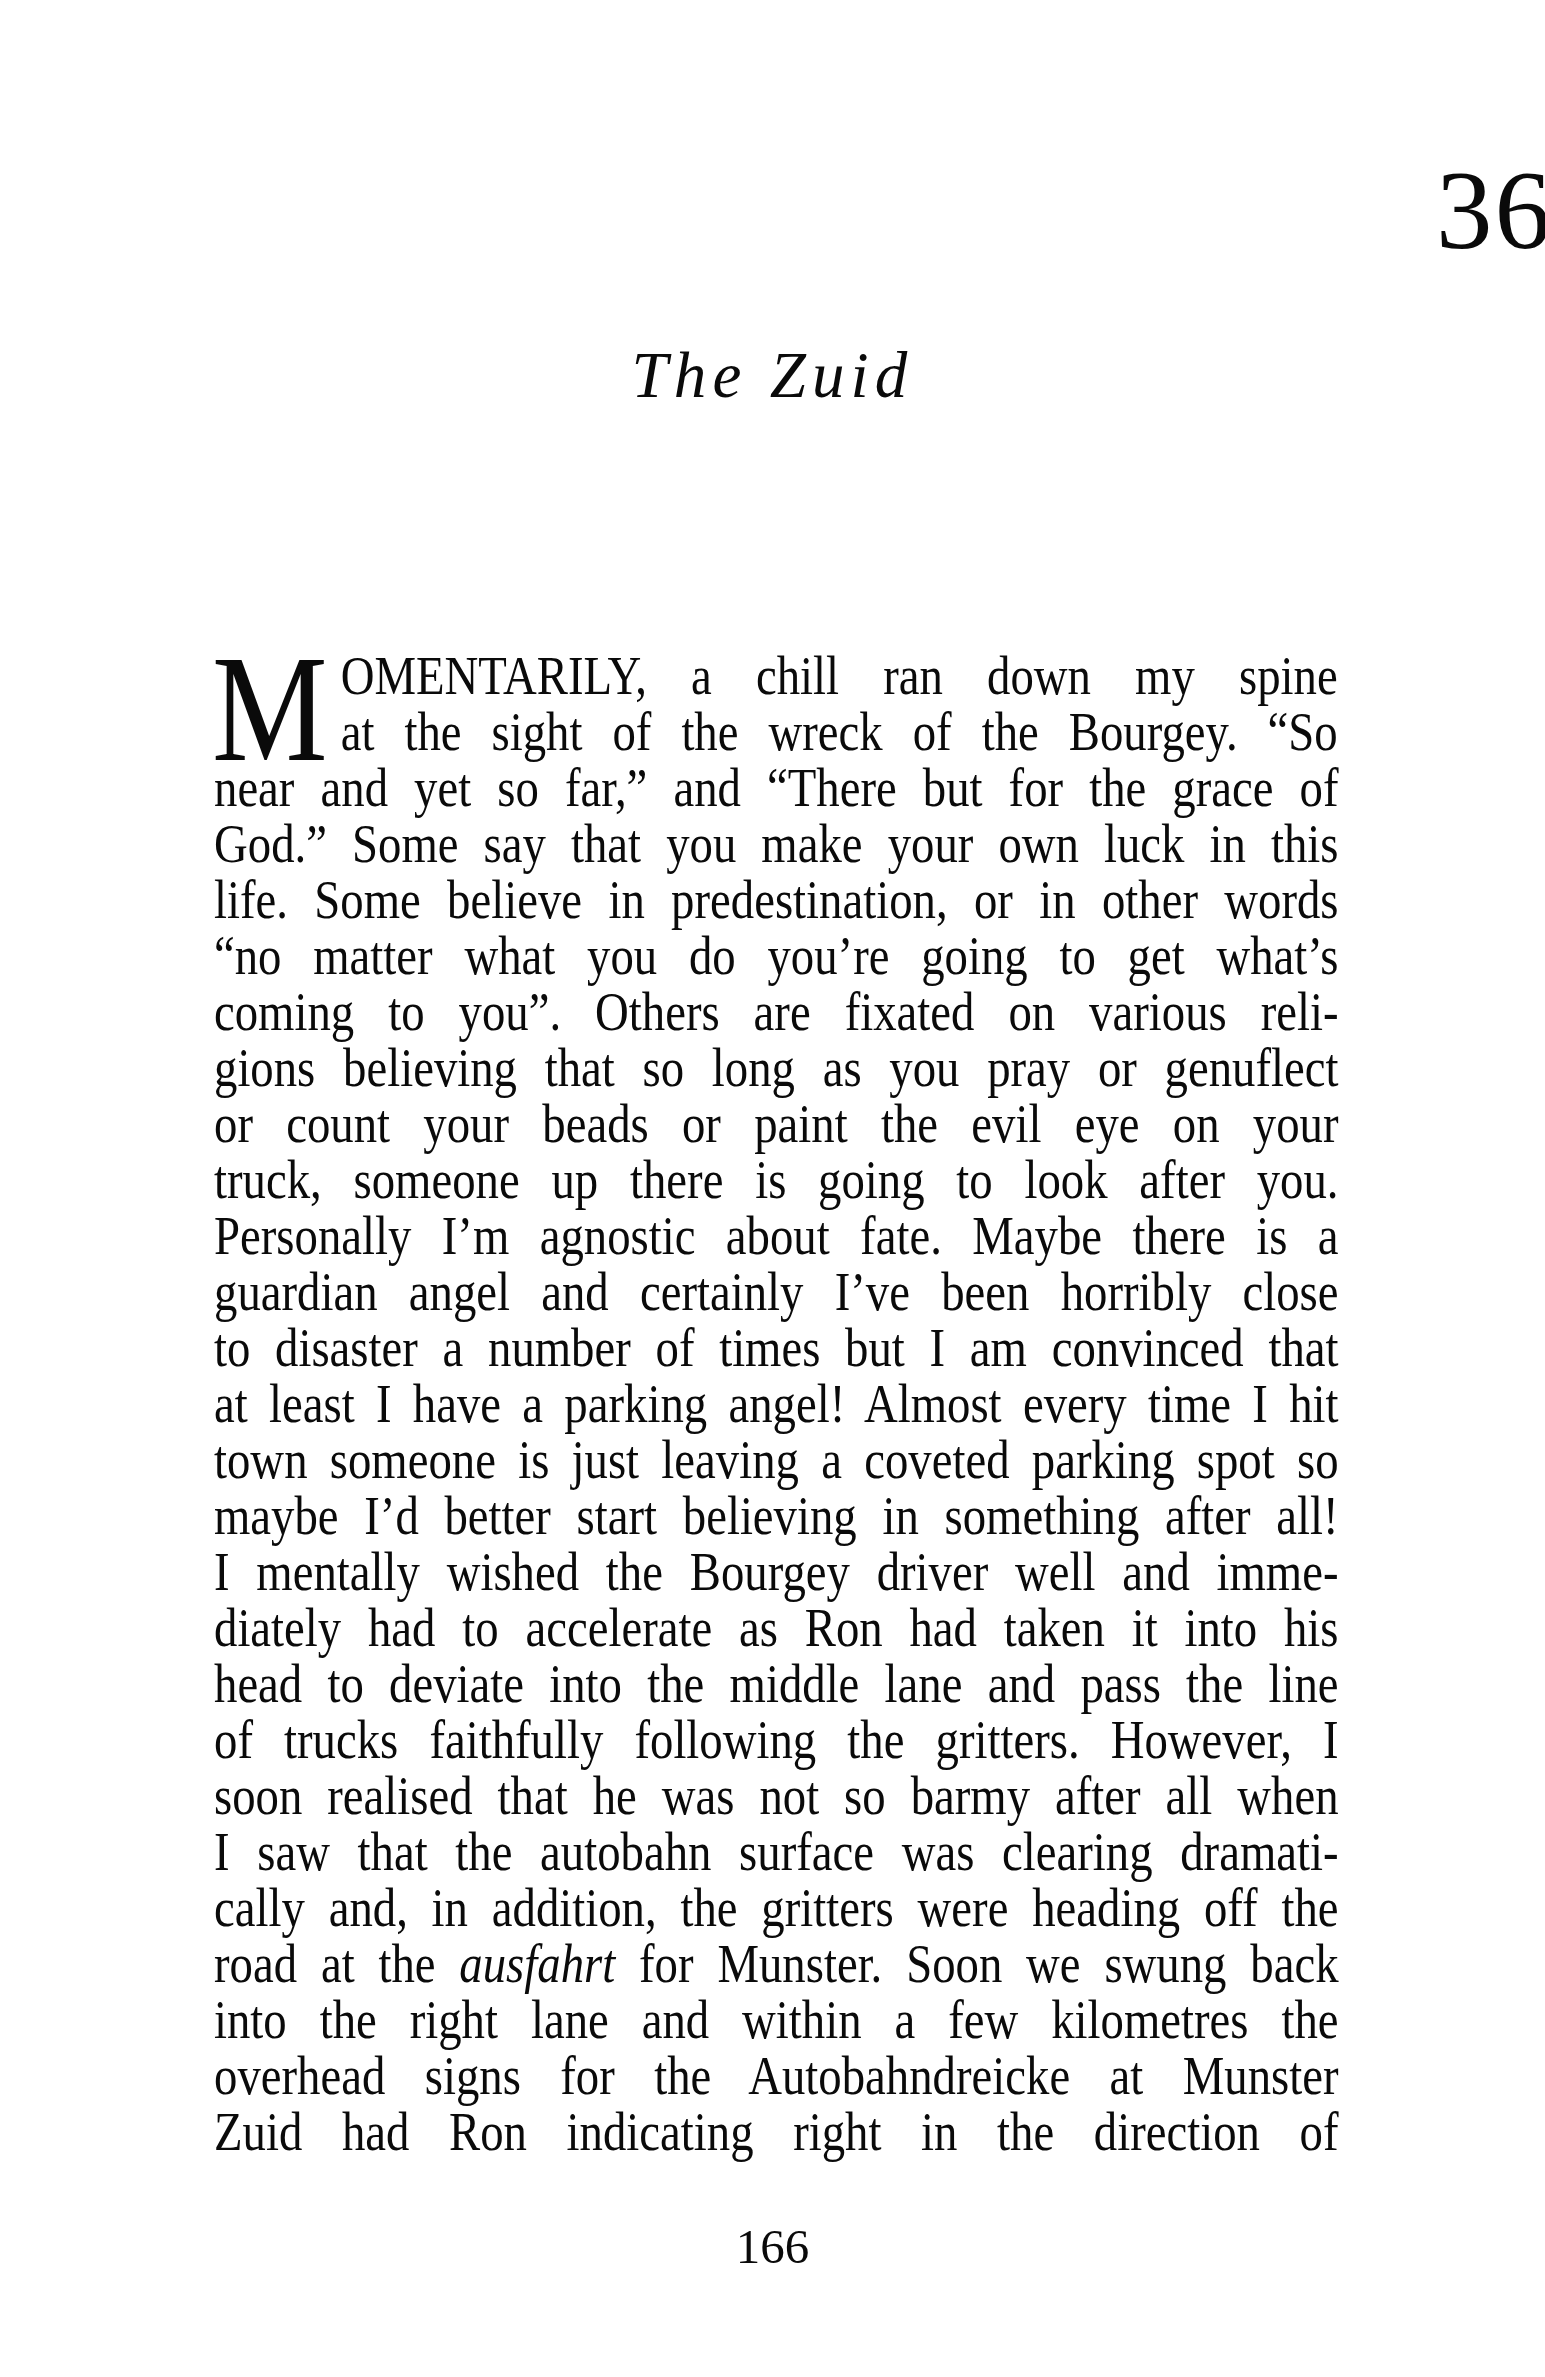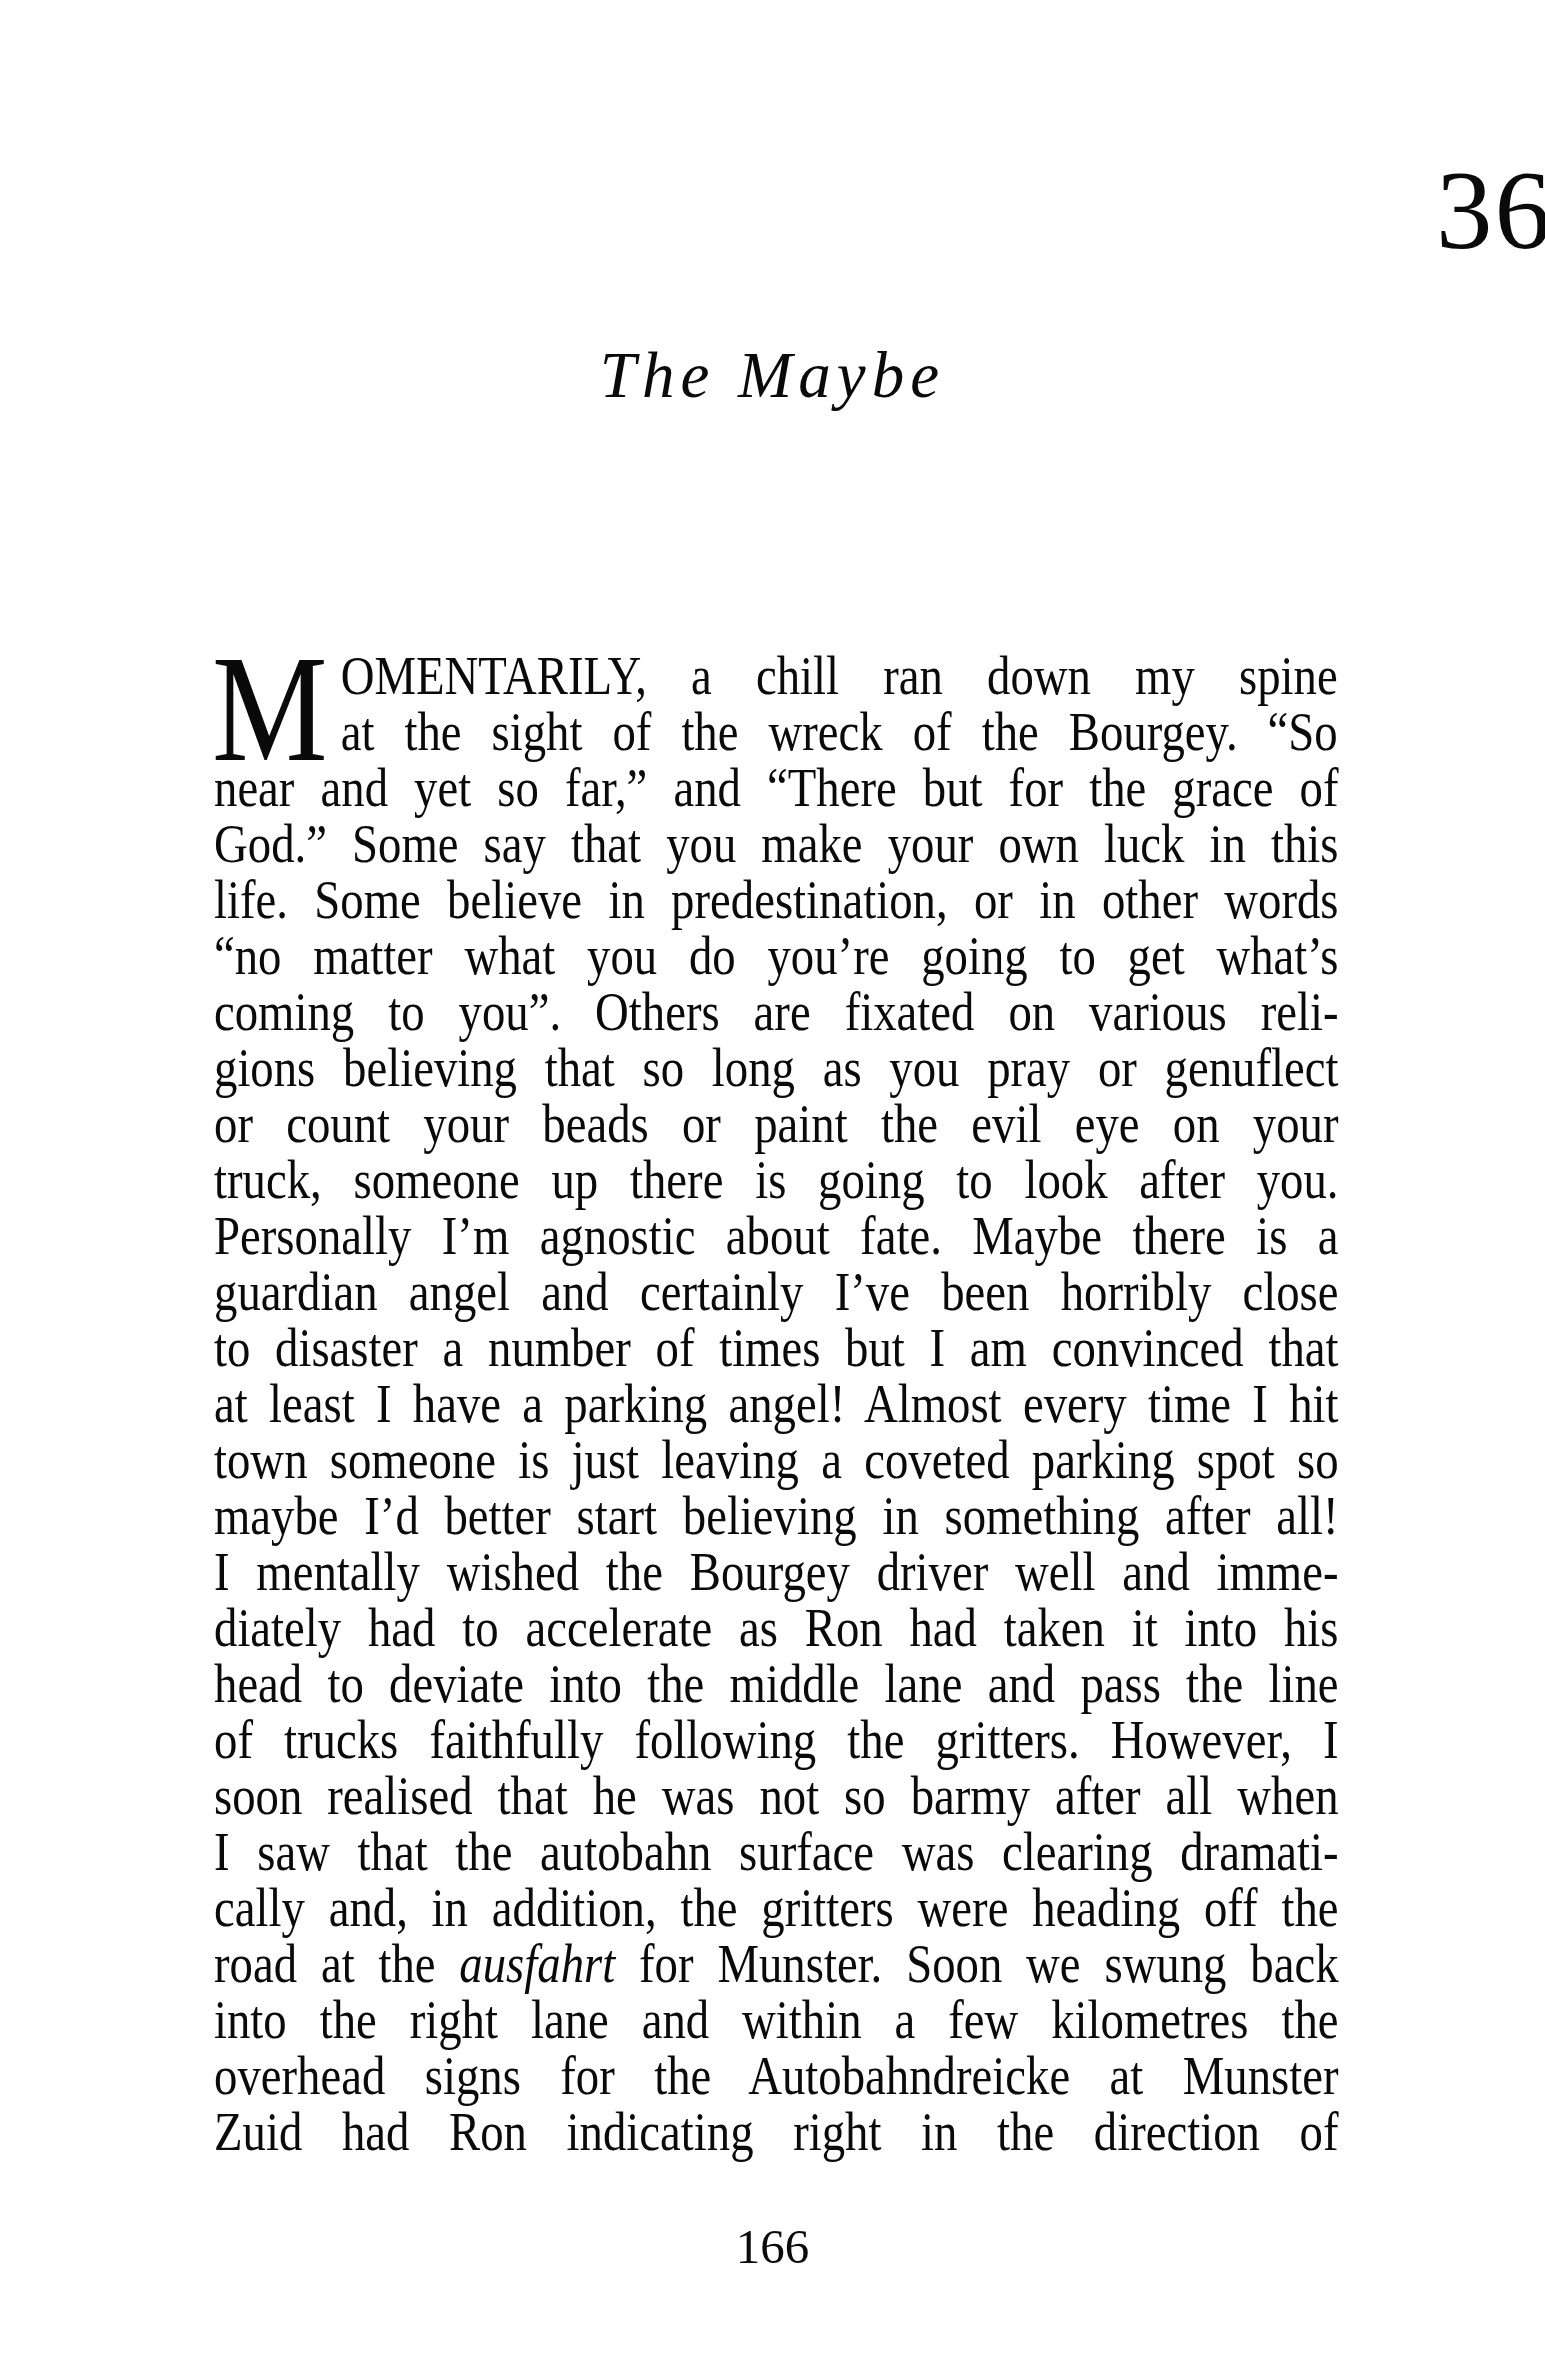--- a/index.html
+++ b/index.html
@@ -83,21 +83,21 @@
     line-height: 1;
   }
 </style>
 </head>
 <body>
 
 <div class="page">
 
   <div class="chapter-number">36</div>
 
-  <div class="chapter-title">The Maybe</div>
+  <div class="chapter-title">The Zuid</div>
 
   <div class="body-block">
     <span class="drop-cap">M</span>
     <div id="body-lines">
         <div class="line indent"><span>OMENTARILY, a chill ran down my spine</span></div>
         <div class="line indent"><span>at the sight of the wreck of the Bourgey. “So</span></div>
         <div class="line"><span>near and yet so far,” and “There but for the grace of</span></div>
         <div class="line"><span>God.” Some say that you make your own luck in this</span></div>
         <div class="line"><span>life. Some believe in predestination, or in other words</span></div>
         <div class="line"><span>“no matter what you do you’re going to get what’s</span></div>

